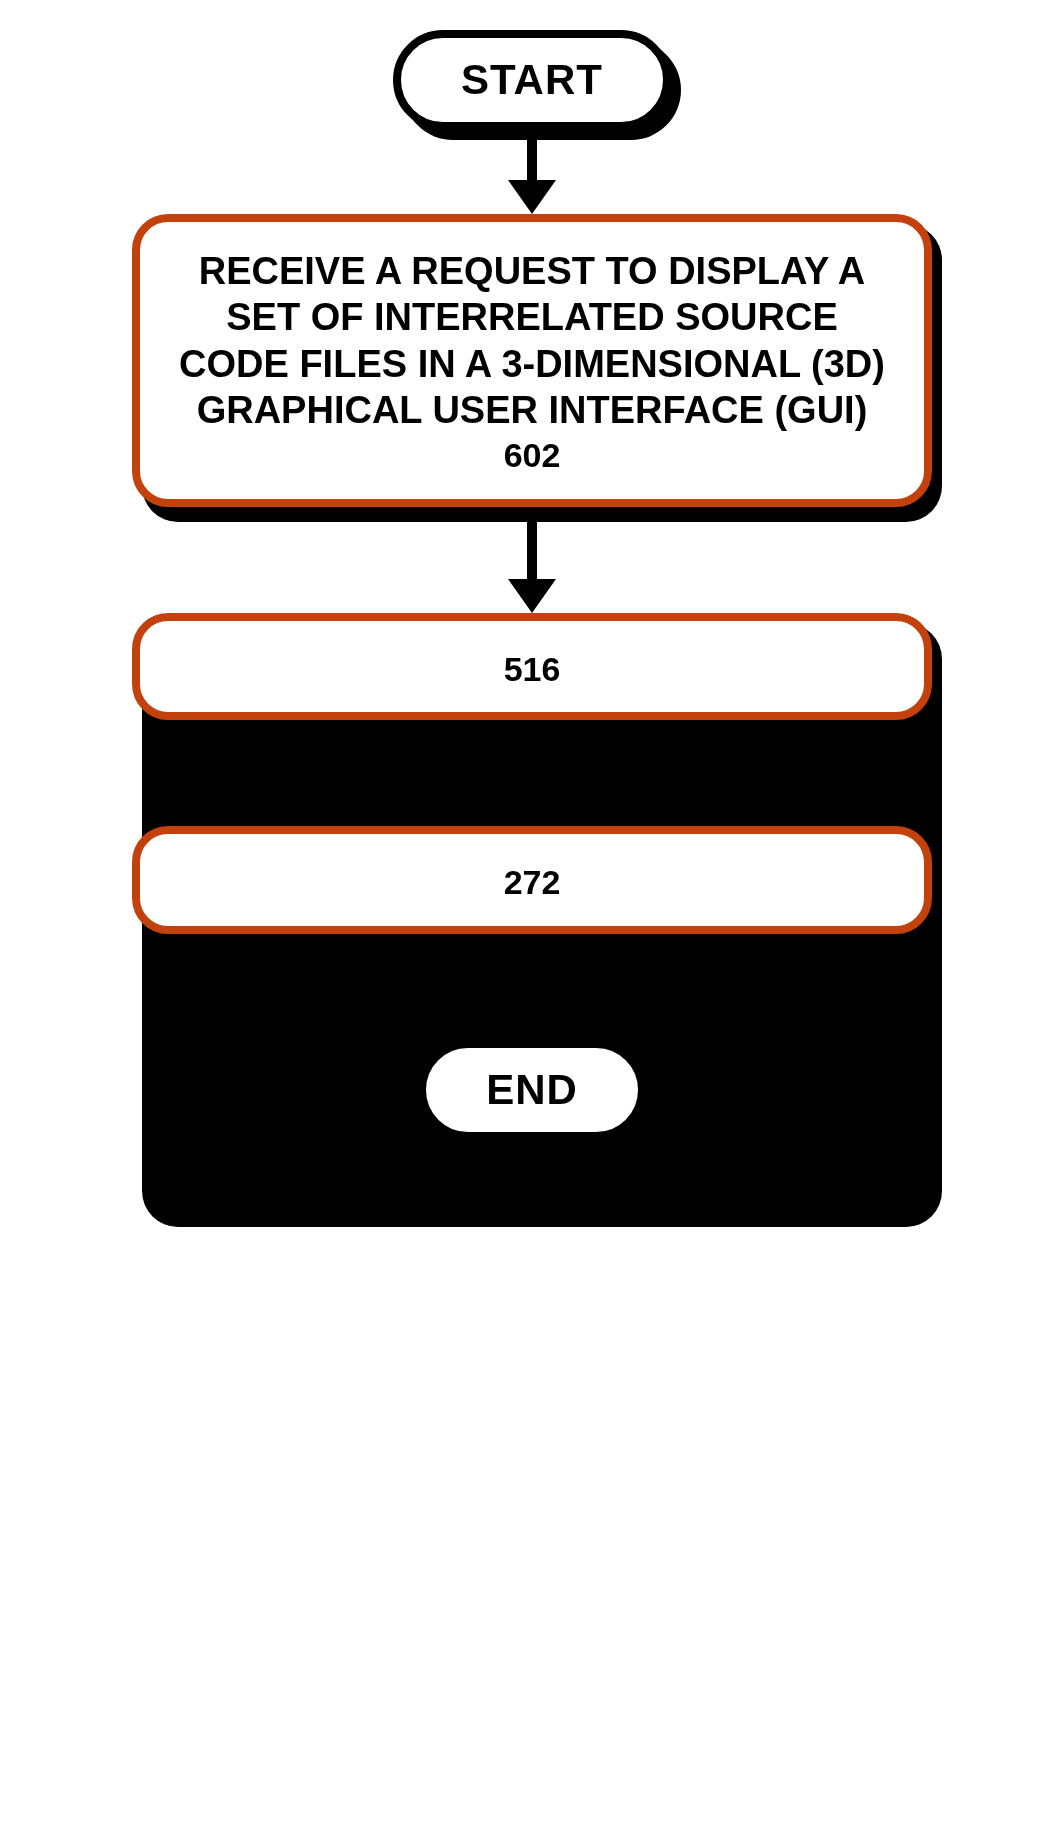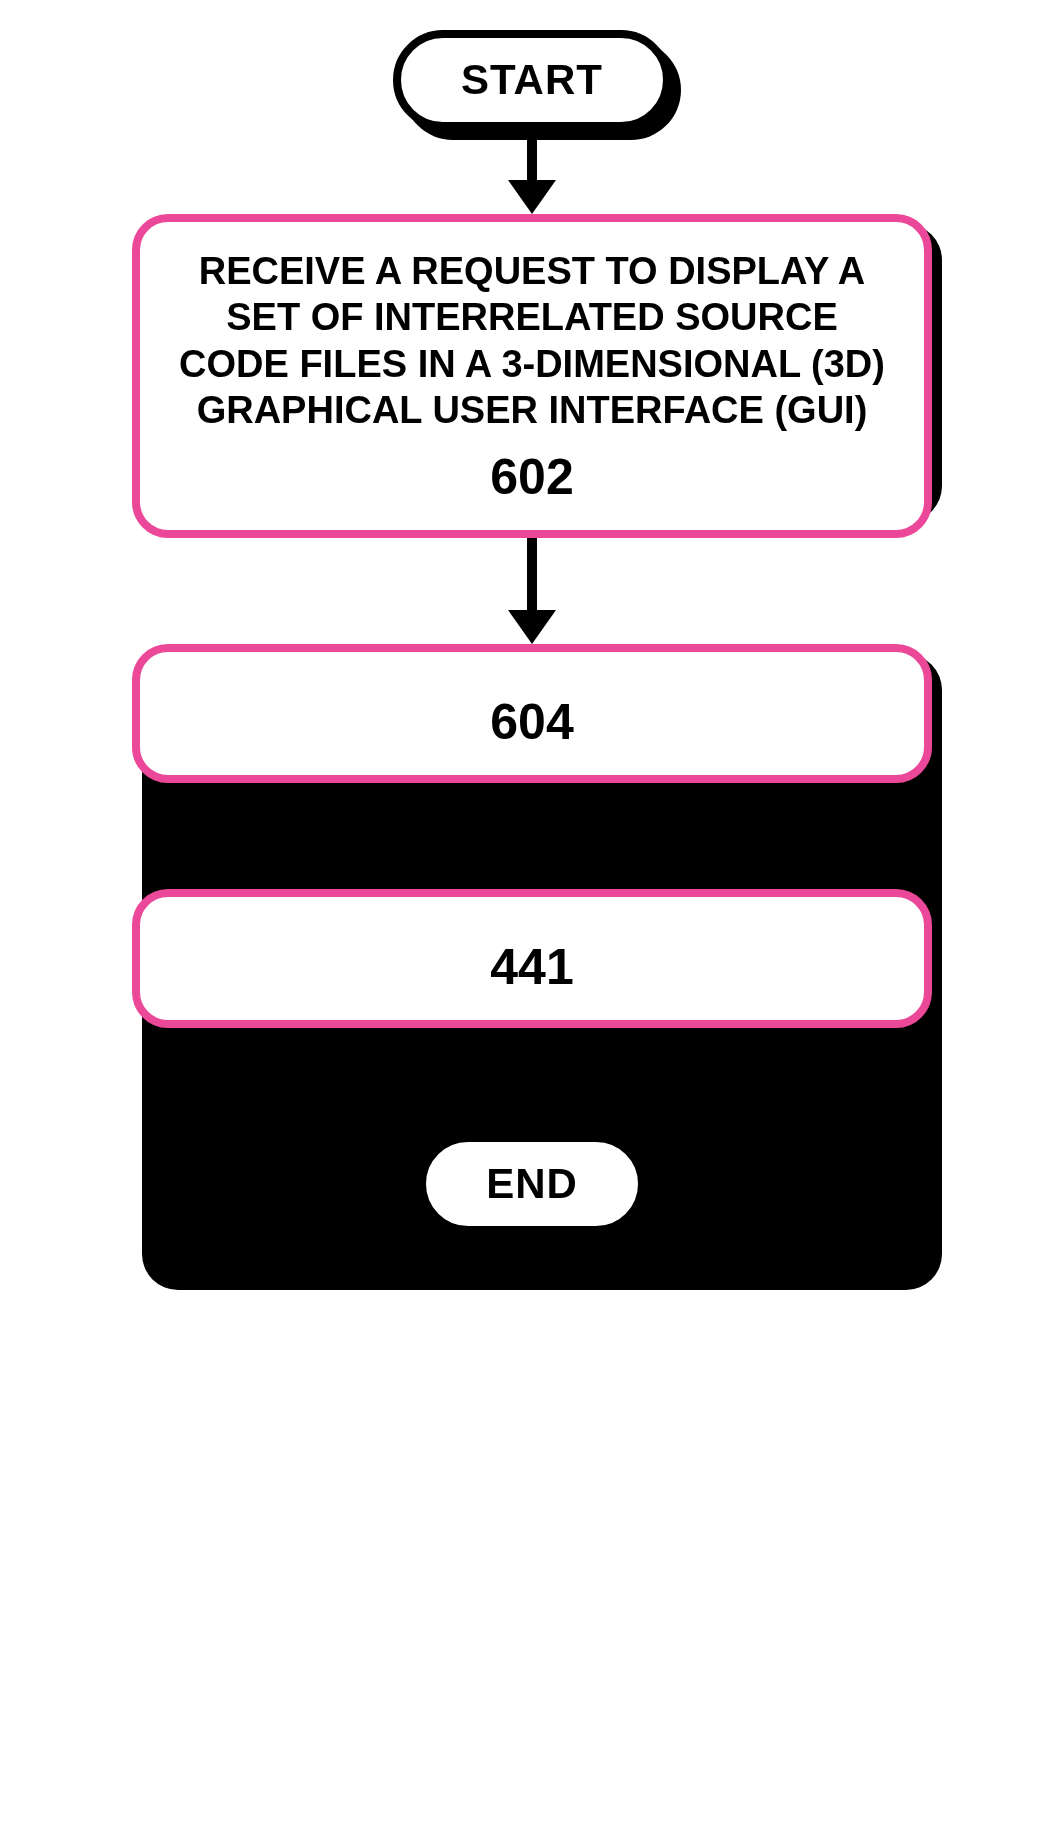--- a/index.html
+++ b/index.html
@@ -43,33 +43,33 @@
       font-size: 42px;
       font-weight: 700;
       letter-spacing: 1px;
       text-align: center;
       white-space: nowrap;
     }
     .box {
       position: relative;
       z-index: 1;
       background: #fff;
-      border: 8px solid #ec4899;
+      border: 8px solid #c2410c;
       border-radius: 36px;
       width: 800px;
       padding: 26px 30px 22px;
       font-size: 38px;
       font-weight: 600;
       line-height: 1.22;
       text-align: center;
     }
     .ref {
       display: block;
-      margin-top: 14px;
-      font-size: 50px;
+      margin-top: 2px;
+      font-size: 34px;
     }
     .arrow {
       display: flex;
       flex-direction: column;
       align-items: center;
     }
     .arrow .shaft {
       width: 10px;
       background: #000;
     }
@@ -105,33 +105,33 @@
   </div>
 
   <div class="arrow">
     <div class="shaft" style="height:72px"></div>
     <div class="head"></div>
   </div>
 
   <div class="node-wrap">
     <div class="shadow-box" style="width: 800px; height: 437px;"></div>
     <div class="box">
-      <span class="ref">604</span>
+      <span class="ref">516</span>
     </div>
   </div>
 
   <div class="arrow">
     <div class="shaft" style="height:72px"></div>
     <div class="head"></div>
   </div>
 
   <div class="node-wrap">
     <div class="shadow-box" style="width: 800px; height: 391px;"></div>
     <div class="box">
-      <span class="ref">441</span>
+      <span class="ref">272</span>
     </div>
   </div>
 
   <div class="arrow">
     <div class="shaft" style="height:72px"></div>
     <div class="head"></div>
   </div>
 
   <div class="node-wrap">
     <div class="shadow-pill" style="width: 228px; height: 100px;"></div>

